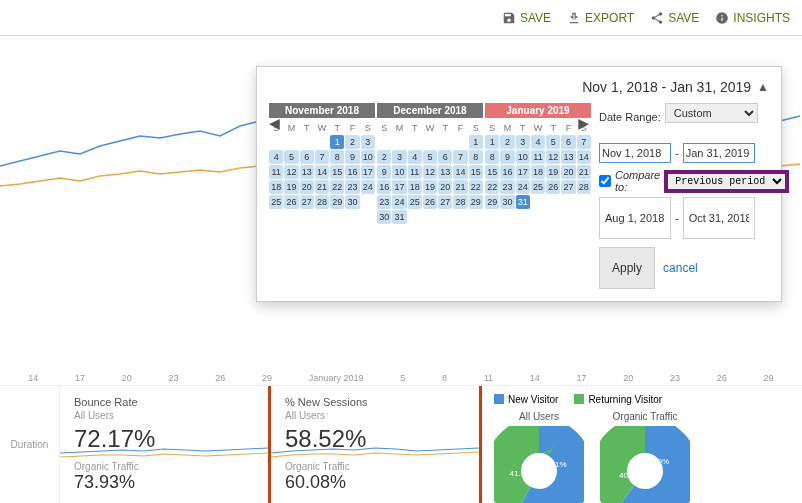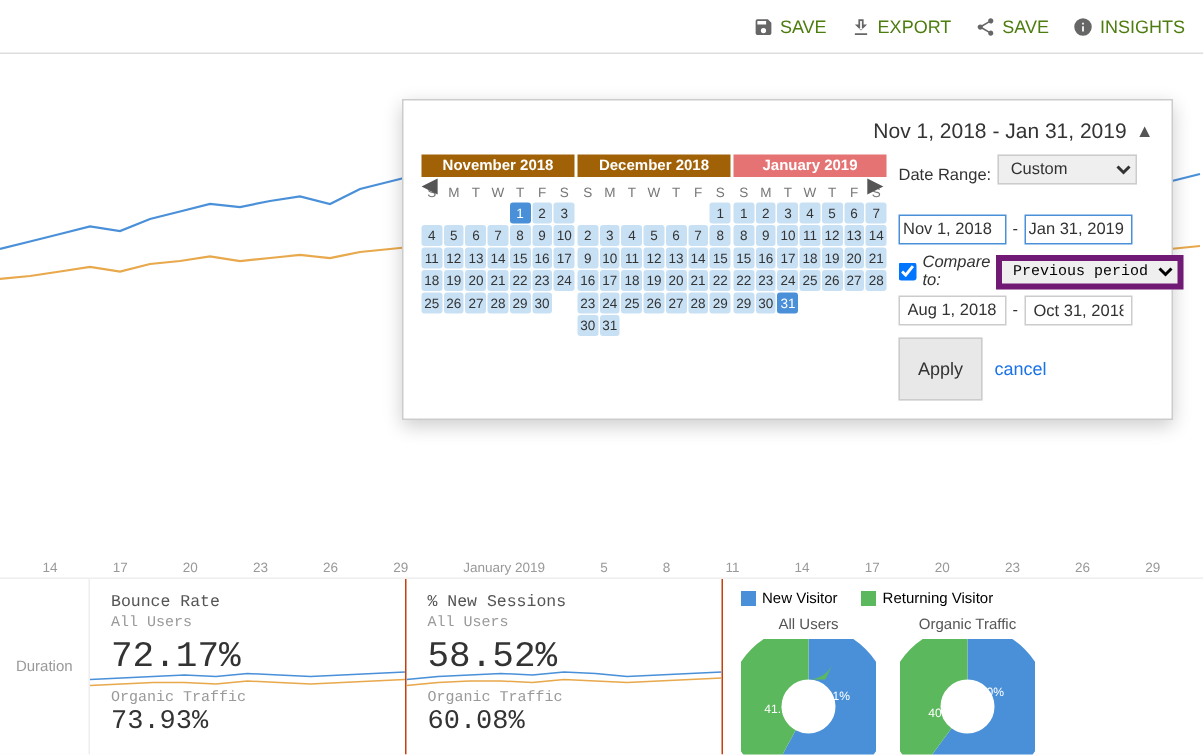--- a/index.html
+++ b/index.html
@@ -50,21 +50,21 @@
       left: 0;
       right: 0;
       bottom: 0;
       background: #fff;
     }
 
     
     .datepicker-popup {
       position: absolute;
       top: 30px;
-      left: 268px;
+      left: 256px;
       right: 20px;
       background: #fff;
       border: 1px solid #ccc;
       box-shadow: 0 4px 12px rgba(0,0,0,0.2);
       z-index: 100;
       padding: 12px;
     }
 
     .datepicker-header {
       text-align: right;
@@ -114,21 +114,21 @@
       font-size: 10px;
     }
     .cal-title {
       text-align: center;
       font-size: 10px;
       font-weight: bold;
       color: #555;
       margin-bottom: 4px;
       padding: 2px 0;
     }
-    .cal-title.blue { background: #a16207; color: #fff; }
+    .cal-title.blue { background: #737373; color: #fff; }
     .cal-title.red { background: #e57373; color: #fff; }
 
     .cal-grid {
       display: grid;
       grid-template-columns: repeat(7, 1fr);
       gap: 1px;
     }
     .cal-dow {
       text-align: center;
       font-size: 9px;
@@ -211,21 +211,21 @@
     .compare-date-inputs {
       display: flex;
       align-items: center;
       gap: 4px;
       margin-bottom: 8px;
       margin-left: 0;
     }
     .compare-date-input {
       border: 1px solid #ccc;
       font-size: 11px;
-      padding: 3px 5px;
+      padding: 14px 5px;
       color: #333;
       width: 72px;
     }
 
     .action-row {
       display: flex;
       align-items: center;
       gap: 8px;
     }
     .apply-btn {
@@ -267,23 +267,22 @@
       height: 118px;
       background: #fff;
       display: flex;
       gap: 0;
       border-top: 1px solid #eee;
     }
 
     .metric-card {
       flex: 1;
       padding: 10px 14px;
-      border-right: 1px solid #c2410c;
+      border-right: 3px solid #c2410c;
       position: relative;
-      font-family: Liberation Mono, monospace;
     }
     .metric-card:last-child { border-right: none; }
 
     .metric-title {
       font-size: 11px;
       color: #555;
       margin-bottom: 2px;
     }
     .metric-subtitle {
       font-size: 10px;

